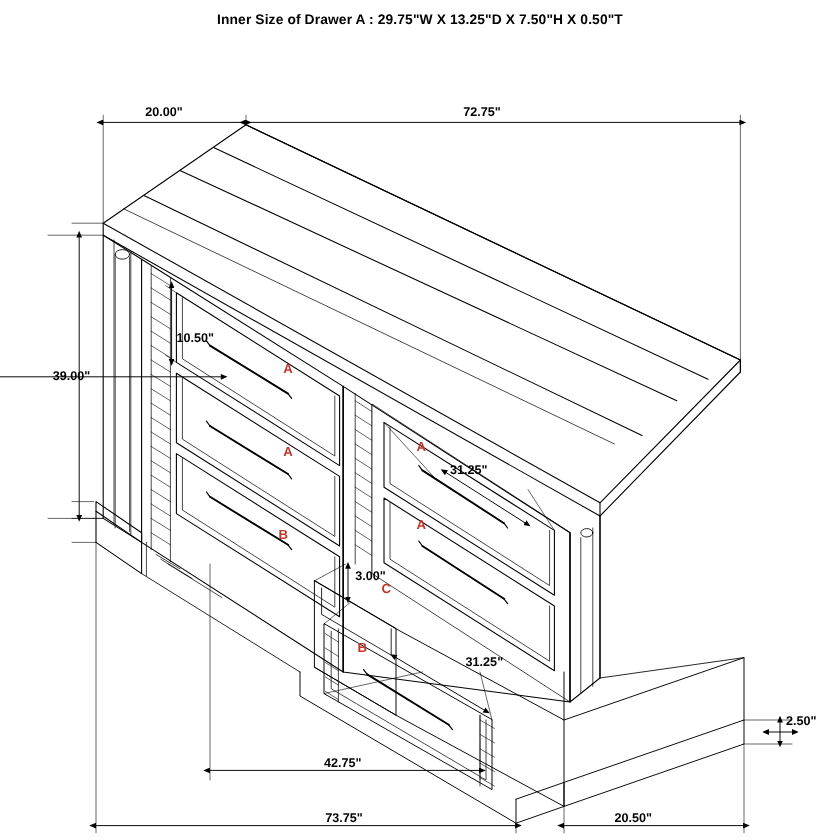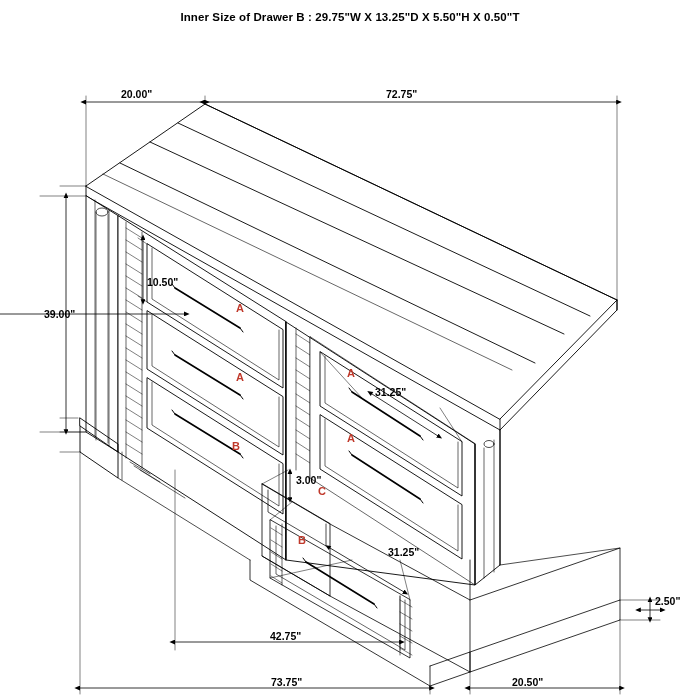--- a/index.html
+++ b/index.html
@@ -54,21 +54,21 @@
     color: #c0392b;
     white-space: nowrap;
   }
 </style>
 </head>
 <body>
 
 <div id="stage">
 
   <div class="spec-block">
-    <div class="spec-line">Inner Size of Drawer B : 29.75"W X 13.25"D X 5.50"H X 0.50"T</div>
+    <div class="spec-line">Inner Size of Drawer A : 29.75"W X 13.25"D X 7.50"H X 0.50"T</div>
   </div>
 
   <svg class="diagram" viewBox="0 0 700 700">
     <defs>
       <marker id="arrL" markerWidth="8" markerHeight="8" refX="7" refY="3" orient="auto" markerUnits="strokeWidth">
         <path d="M7,0 L0,3 L7,6 z" fill="#000"></path>
       </marker>
       <marker id="arrR" markerWidth="8" markerHeight="8" refX="1" refY="3" orient="auto" markerUnits="strokeWidth">
         <path d="M0,0 L7,3 L0,6 z" fill="#000"></path>
       </marker>

